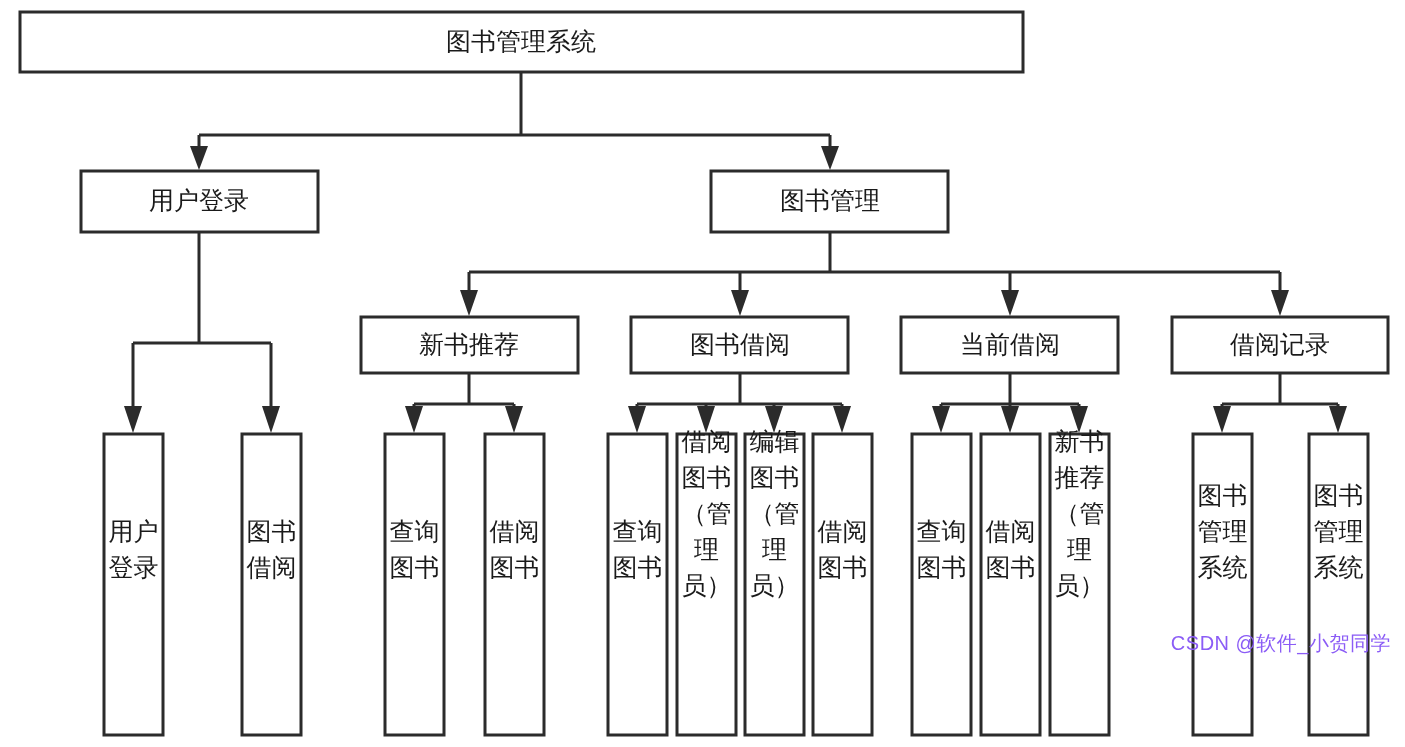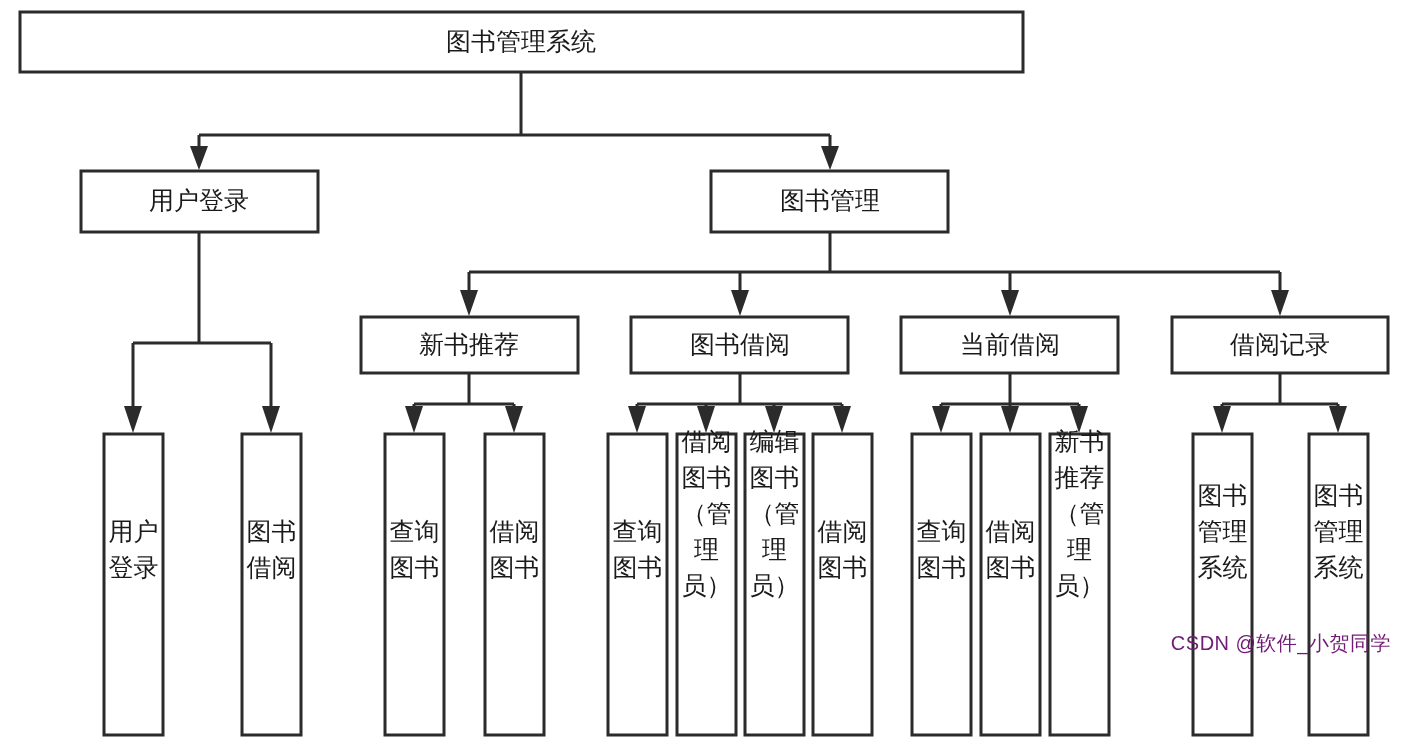--- a/index.html
+++ b/index.html
@@ -49,21 +49,21 @@
   .arrow-head {
     fill: #2b2b2b;
     stroke: none;
   }
   .watermark {
     position: absolute;
     right: 14px;
     bottom: 6px;
     font-family: "Liberation Sans", "DejaVu Sans", sans-serif;
     font-size: 20px;
-    color: #701a75;
+    color: #8b5cf6;
     white-space: nowrap;
     letter-spacing: 0.5px;
     pointer-events: none;
   }
 </style>
 </head>
 <body>
 
 <div id="diagram-root">
 

